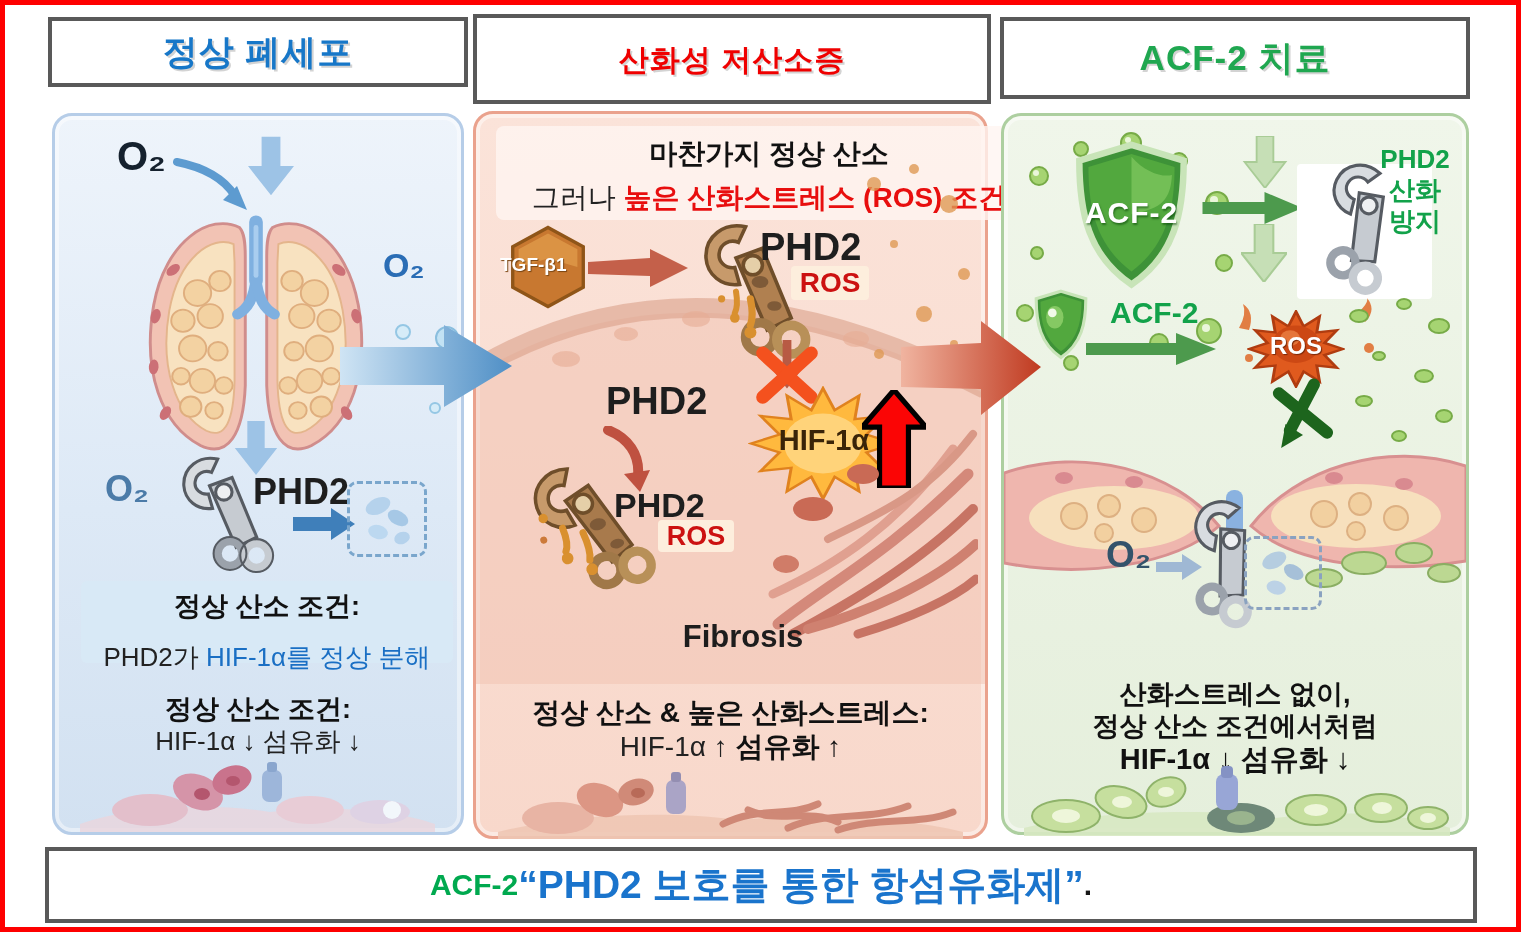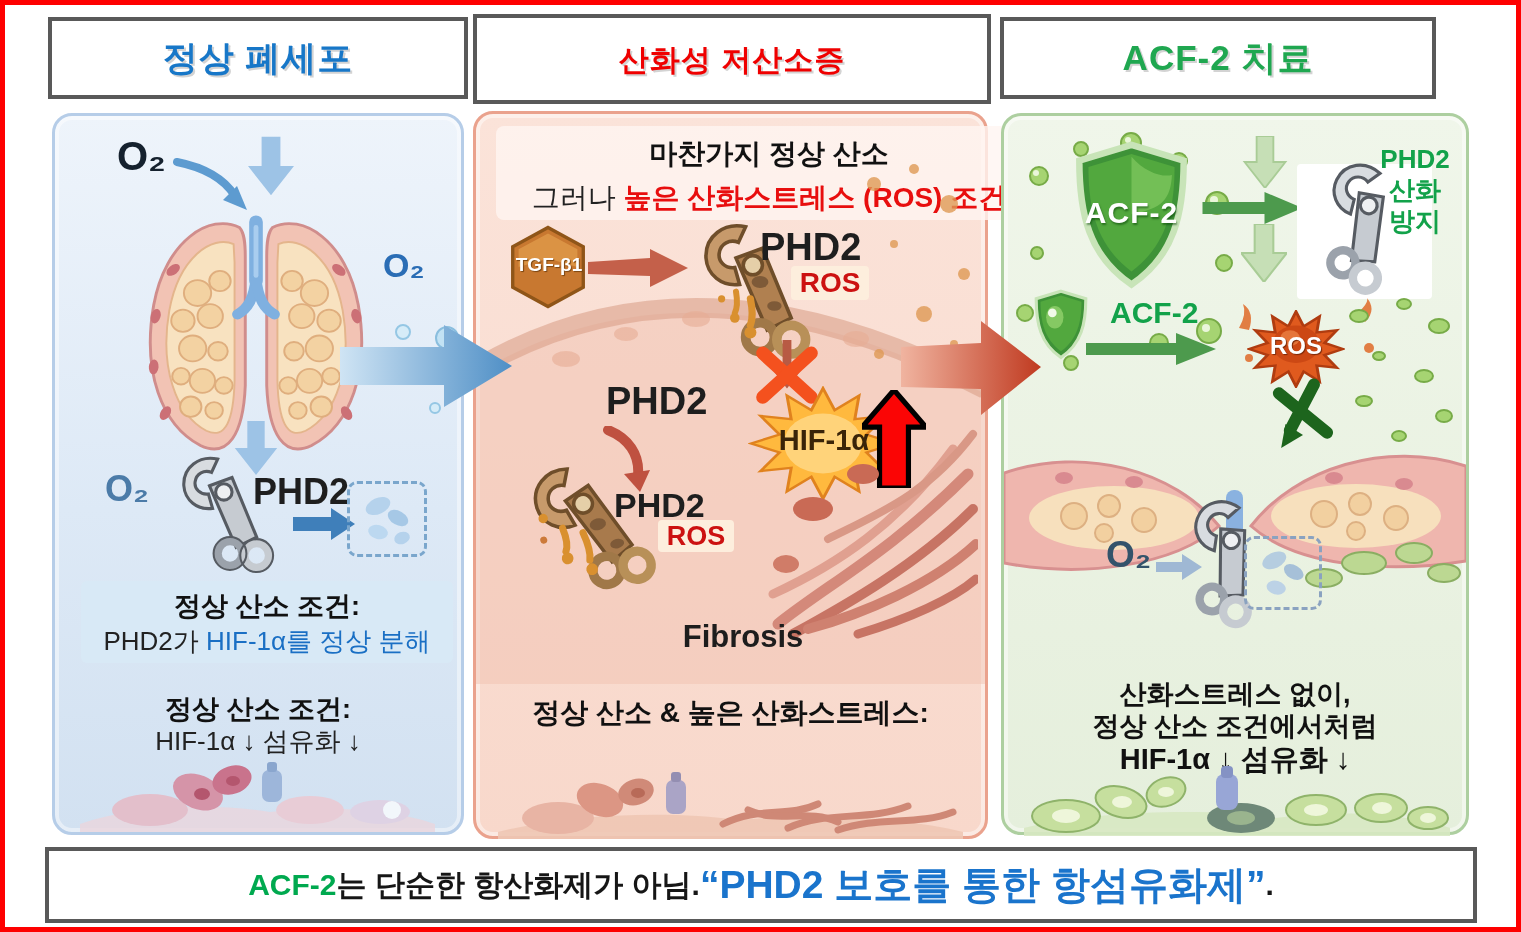--- a/index.html
+++ b/index.html
@@ -35,27 +35,27 @@
   .shield-label{position:absolute;color:#fff;font-weight:bold;font-size:30px;text-align:center;
                 text-shadow:1px 2px 2px rgba(0,60,0,.5);letter-spacing:1px;}
   .star-label{position:absolute;text-align:center;font-weight:bold;}
   svg{display:block;}
 </style>
 </head>
 <body>
 
 <div class="stage">
 
-  <div class="title-box" style="left:43px;top:12px;width:420px;height:82px;">
+  <div class="title-box" style="left:43px;top:12px;width:420px;height:70px;">
     <div class="t t-blue">정상 폐세포</div>
   </div>
   <div class="title-box" style="left:468px;top:9px;width:518px;height:90px;">
     <div class="t sm t-red">산화성 저산소증</div>
   </div>
-  <div class="title-box" style="left:995px;top:12px;width:436px;height:82px;justify-content:center;">
+  <div class="title-box" style="left:995px;top:12px;width:470px;height:82px;justify-content:center;">
     <div class="t tg">ACF-2 치료</div>
   </div>
 
   <section class="panel panel-left" style="left:47px;top:108px;width:412px;height:722px;">
 
     <div class="lbl o2" style="left:62px;top:18px;font-size:40px;color:#15212e;">O₂</div>
 
     <svg class="abs" style="left:118px;top:40px;" width="78" height="58" viewBox="0 0 78 58">
       <path d="M4 6 C34 12 52 24 62 40" stroke="#5d9bd0" stroke-width="8" fill="none" stroke-linecap="round"></path>
       <polygon points="50,44 74,54 64,30" fill="#5d9bd0"></polygon>
@@ -144,21 +144,21 @@
       <svg width="74" height="70" viewBox="0 0 74 70">
         <ellipse cx="28" cy="22" rx="13" ry="8" transform="rotate(-25 28 22)" fill="#b5d2ec"></ellipse>
         <ellipse cx="48" cy="34" rx="11" ry="7" transform="rotate(30 48 34)" fill="#a6c8e6"></ellipse>
         <ellipse cx="28" cy="48" rx="10" ry="7" transform="rotate(15 28 48)" fill="#bcd8f0"></ellipse>
         <ellipse cx="52" cy="54" rx="8" ry="6" transform="rotate(-20 52 54)" fill="#b5d2ec"></ellipse>
       </svg>
     </div>
 
     <div class="infobox" style="left:26px;top:465px;width:372px;height:82px;padding-top:7px;">
       <div style="font-size:27px;font-weight:bold;color:#111;">정상 산소 조건:</div>
-      <div style="font-size:26px;margin-top:0;"><span style="color:#222;">PHD2가 </span><span style="color:#1a6fc4;">HIF-1α를 정상 분해</span></div>
+      <div style="font-size:26px;margin-top:16px;"><span style="color:#222;">PHD2가 </span><span style="color:#1a6fc4;">HIF-1α를 정상 분해</span></div>
     </div>
 
     <div class="lbl ctr" style="top:575px;font-size:27px;font-weight:bold;color:#111;">정상 산소 조건:</div>
     <div class="lbl ctr" style="top:608px;font-size:26px;color:#222;">HIF-1α ↓ 섬유화 ↓</div>
 
     <svg class="abs" style="left:15px;top:638px;" width="375" height="80" viewBox="0 0 375 80">
       <path d="M10 70 C60 52 140 48 200 58 C270 50 330 58 365 70 L365 78 L10 78 Z" fill="#e9d6de" opacity="0.85"></path>
       <ellipse cx="80" cy="56" rx="38" ry="16" fill="#e3bfcb"></ellipse>
       <ellipse cx="128" cy="38" rx="26" ry="17" transform="rotate(22 128 38)" fill="#d594a8"></ellipse>
       <ellipse cx="162" cy="26" rx="20" ry="14" transform="rotate(-18 162 26)" fill="#c9738c"></ellipse>
@@ -189,21 +189,21 @@
 
     <div class="abs" style="left:20px;top:12px;width:546px;height:94px;background:rgba(255,245,241,.8);border-radius:8px;text-align:center;">
       <div style="font-size:28px;font-weight:bold;color:#111;margin-top:9px;">마찬가지 정상 산소</div>
       <div style="font-size:28px;margin-top:6px;"><span style="color:#222;">그러나 </span><span style="color:#e80e0e;font-weight:bold;">높은 산화스트레스 (ROS) 조건</span></div>
     </div>
 
     <svg class="abs" style="left:30px;top:110px;" width="84" height="86" viewBox="0 0 100 100">
       <polygon points="50,3 92,26 92,74 50,97 8,74 8,26" fill="#c87830" stroke="#8f5518" stroke-width="4"></polygon>
       <polygon points="50,10 85,29 85,50 50,40 15,50 15,29" fill="#e09a4a" opacity="0.8"></polygon>
     </svg>
-    <div class="lbl" style="left:38px;top:140px;width:70px;text-align:center;color:#fff;font-weight:bold;font-size:19px;text-shadow:1px 1px 1px #7a4512;">TGF-β1</div>
+    <div class="lbl" style="left:24px;top:140px;width:62px;text-align:center;color:#fff;font-weight:bold;font-size:19px;text-shadow:1px 1px 1px #7a4512;">TGF-β1</div>
 
     <svg class="abs" style="left:112px;top:135px;" width="100" height="38" viewBox="0 0 100 38">
       <polygon points="0,13 62,9 62,0 100,19 62,38 62,27 0,25" fill="#c4604a"></polygon>
     </svg>
 
     <svg class="abs" style="left:214px;top:108px;" width="140" height="138" viewBox="0 0 100 115">
       <path d="M38 4 C20 0 4 12 5 30 C6 44 18 54 33 52 L29 38 C21 39 15 33 16 26 C17 18 25 14 32 17 Z" fill="#c79a6b" stroke="#6f4e2a" stroke-width="3"></path>
       <path d="M30 30 L52 22 L76 80 L56 90 Z" fill="#b08050" stroke="#6f4e2a" stroke-width="3"></path>
       <circle cx="44" cy="36" r="8" fill="#e5cfa8" stroke="#6f4e2a" stroke-width="3"></circle>
       <ellipse cx="50" cy="50" rx="7" ry="5" fill="#7e5a38"></ellipse>
@@ -285,20 +285,21 @@
         <path d="M90 220 C140 205 185 185 208 165" stroke="#c77464" stroke-width="9"></path>
       </g>
       <ellipse cx="45" cy="95" rx="20" ry="12" fill="#c96a55"></ellipse>
       <ellipse cx="95" cy="60" rx="16" ry="10" fill="#c96a55"></ellipse>
       <ellipse cx="18" cy="150" rx="13" ry="9" fill="#d07c68"></ellipse>
     </svg>
 
     <div class="lbl" style="left:167px;top:505px;width:200px;text-align:center;font-size:31px;font-weight:bold;color:#1d1d1d;">Fibrosis</div>
 
     <div class="lbl ctr" style="top:580px;font-size:28px;font-weight:bold;color:#111;">정상 산소 &amp; 높은 산화스트레스:</div>
+    <div class="lbl ctr" style="top:614px;font-size:28px;"><span style="color:#222;">HIF-1α ↑ </span><span style="color:#111;font-weight:bold;">섬유화 ↑</span></div>
 
     <svg class="abs" style="left:12px;top:652px;" width="485" height="75" viewBox="0 0 485 75">
       <path d="M10 66 C80 48 180 44 250 54 C330 46 420 52 475 66 L475 73 L10 73 Z" fill="#eec6b4" opacity="0.9"></path>
       <ellipse cx="70" cy="52" rx="36" ry="16" fill="#e8b4a4"></ellipse>
       <ellipse cx="112" cy="34" rx="24" ry="16" transform="rotate(20 112 34)" fill="#dc9684"></ellipse>
       <ellipse cx="148" cy="26" rx="18" ry="13" transform="rotate(-15 148 26)" fill="#d08a78"></ellipse>
       <ellipse cx="150" cy="27" rx="7" ry="5" fill="#b86a58"></ellipse>
       <g fill="none" stroke="#cf8876" stroke-width="7" stroke-linecap="round">
         <path d="M235 58 C270 40 300 52 330 38"></path>
         <path d="M300 62 C340 44 380 56 420 40"></path>
@@ -504,18 +505,17 @@
         <linearGradient id="cgr" x1="0" y1="0" x2="1" y2="0">
       <stop offset="0" stop-color="#f0b4a0"></stop>
           <stop offset="1" stop-color="#c03a20"></stop>
         </linearGradient>
       </defs>
     <polygon points="0,32 80,28 80,6 140,52 80,100 80,74 0,72" fill="url(#cgr)"></polygon>
   </svg>
 
   <div class="banner" style="left:40px;top:842px;width:1432px;height:76px;">
     <span class="green">ACF-2</span>
-      <span class="black">는 단순한 항산화제가 아님. </span>
       <span class="blue">“PHD2 보호를 통한 항섬유화제”</span>
       <span class="black">.</span>
   </div>
 
 </div>
 
 </body></html>

